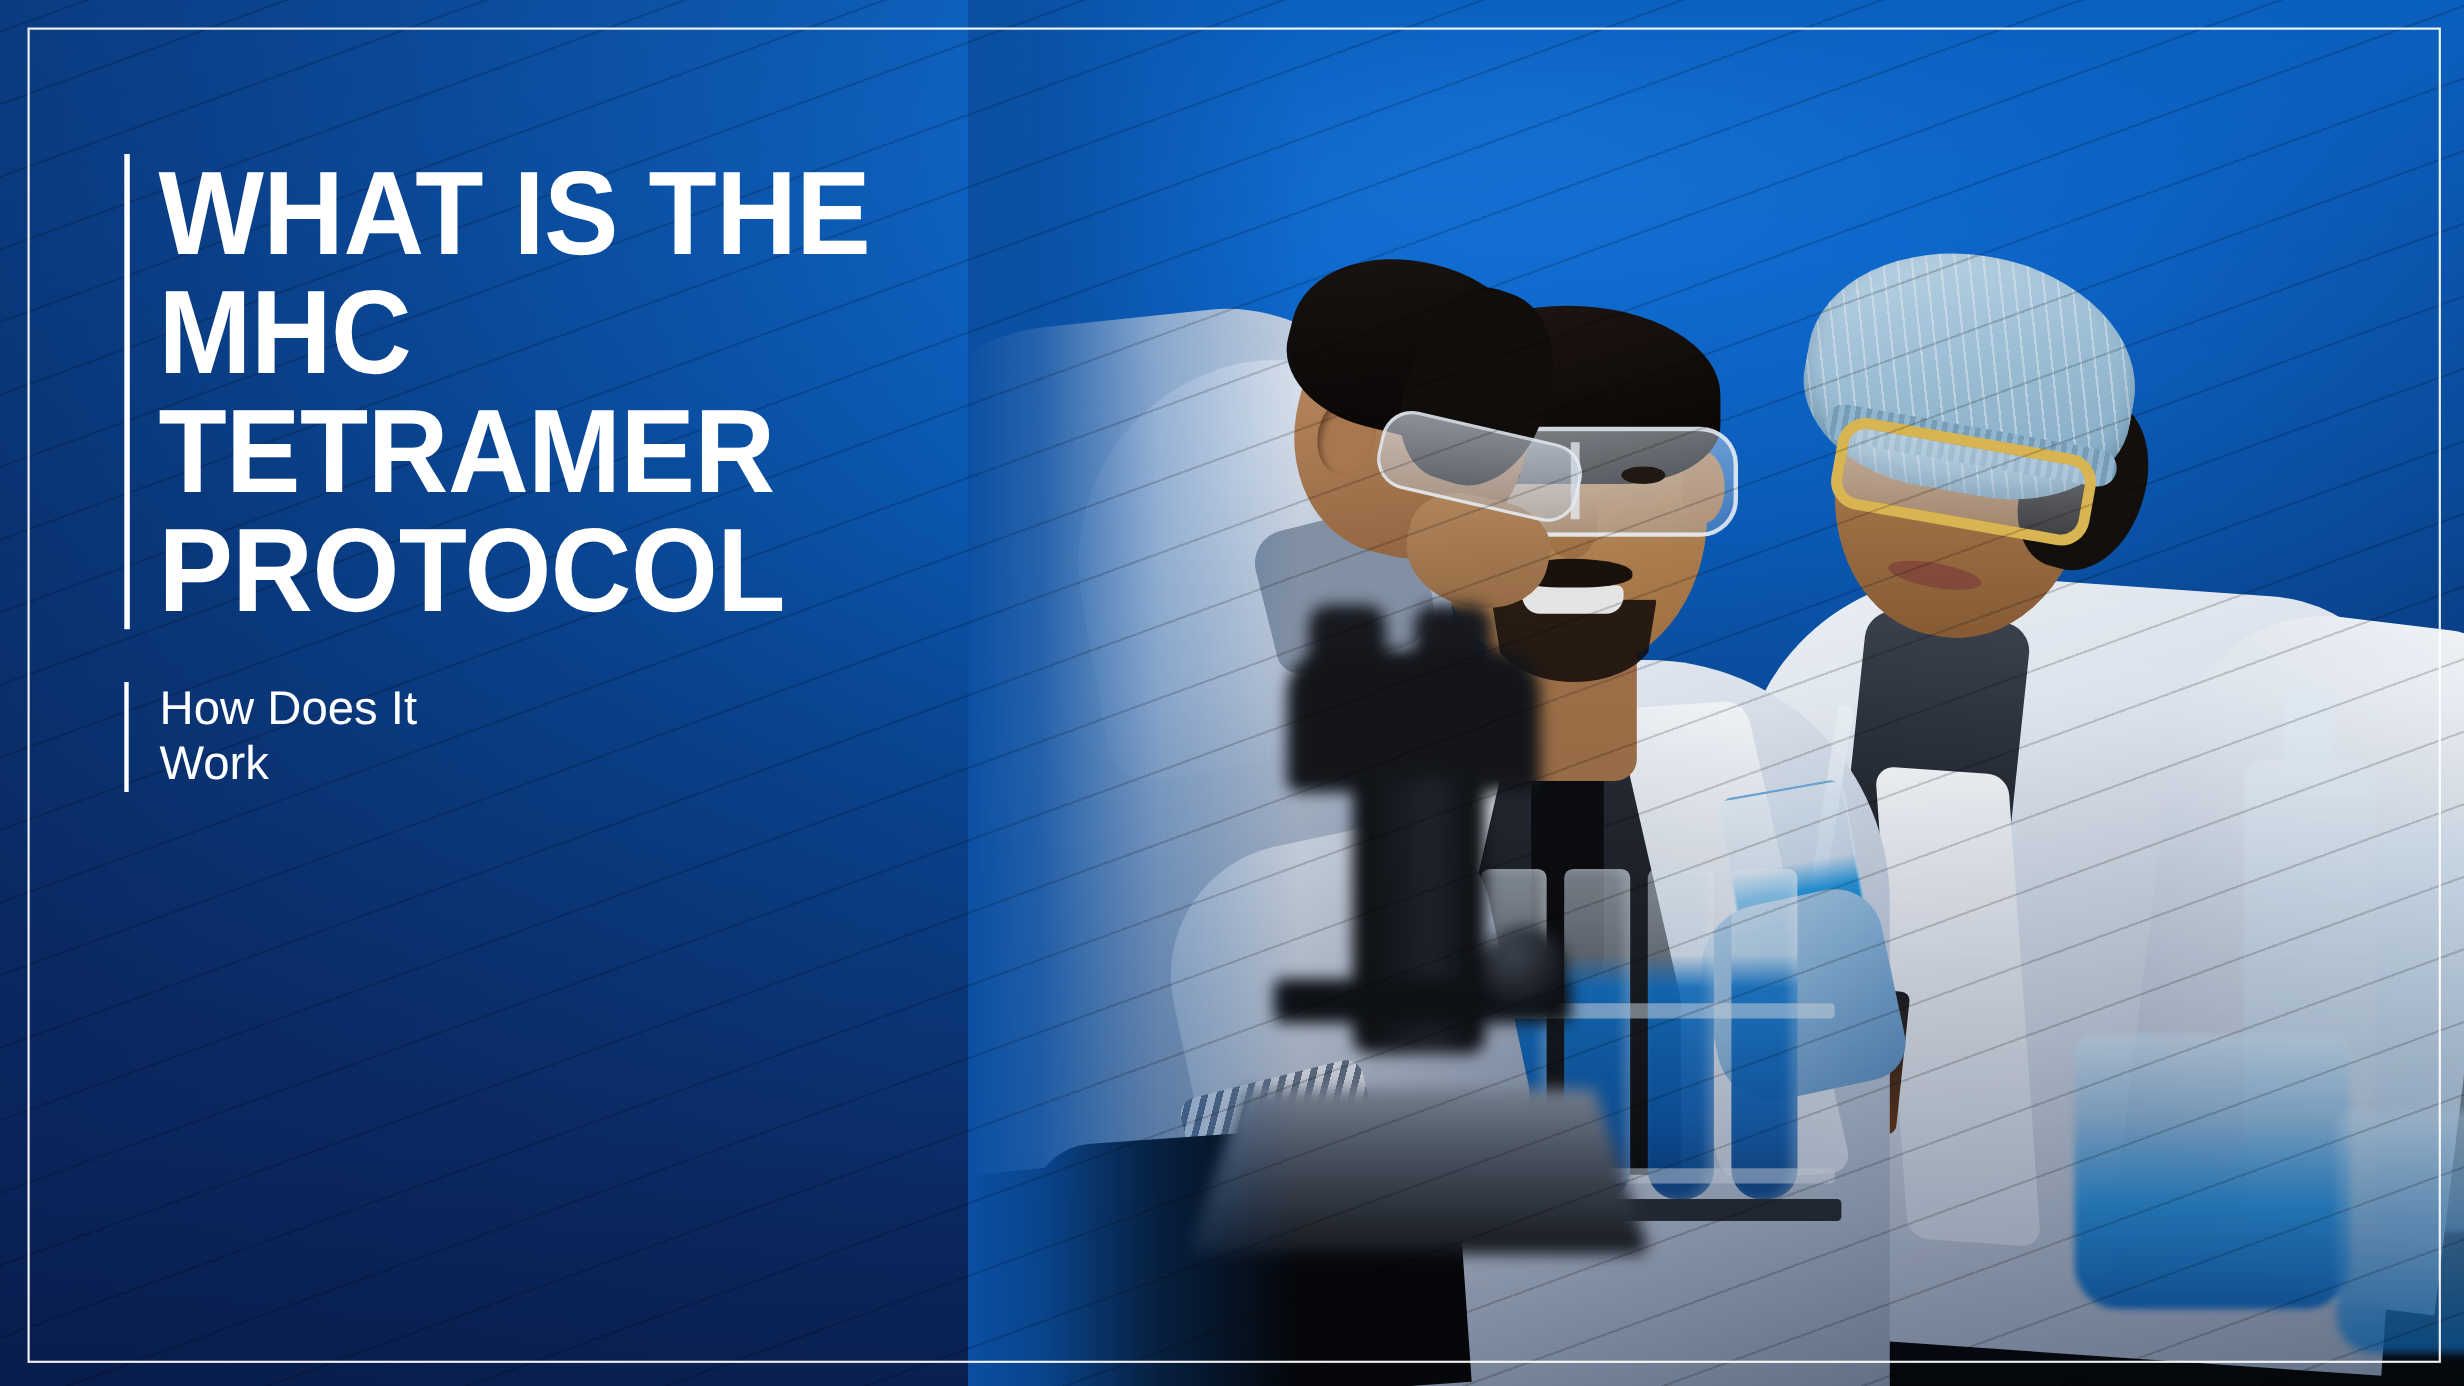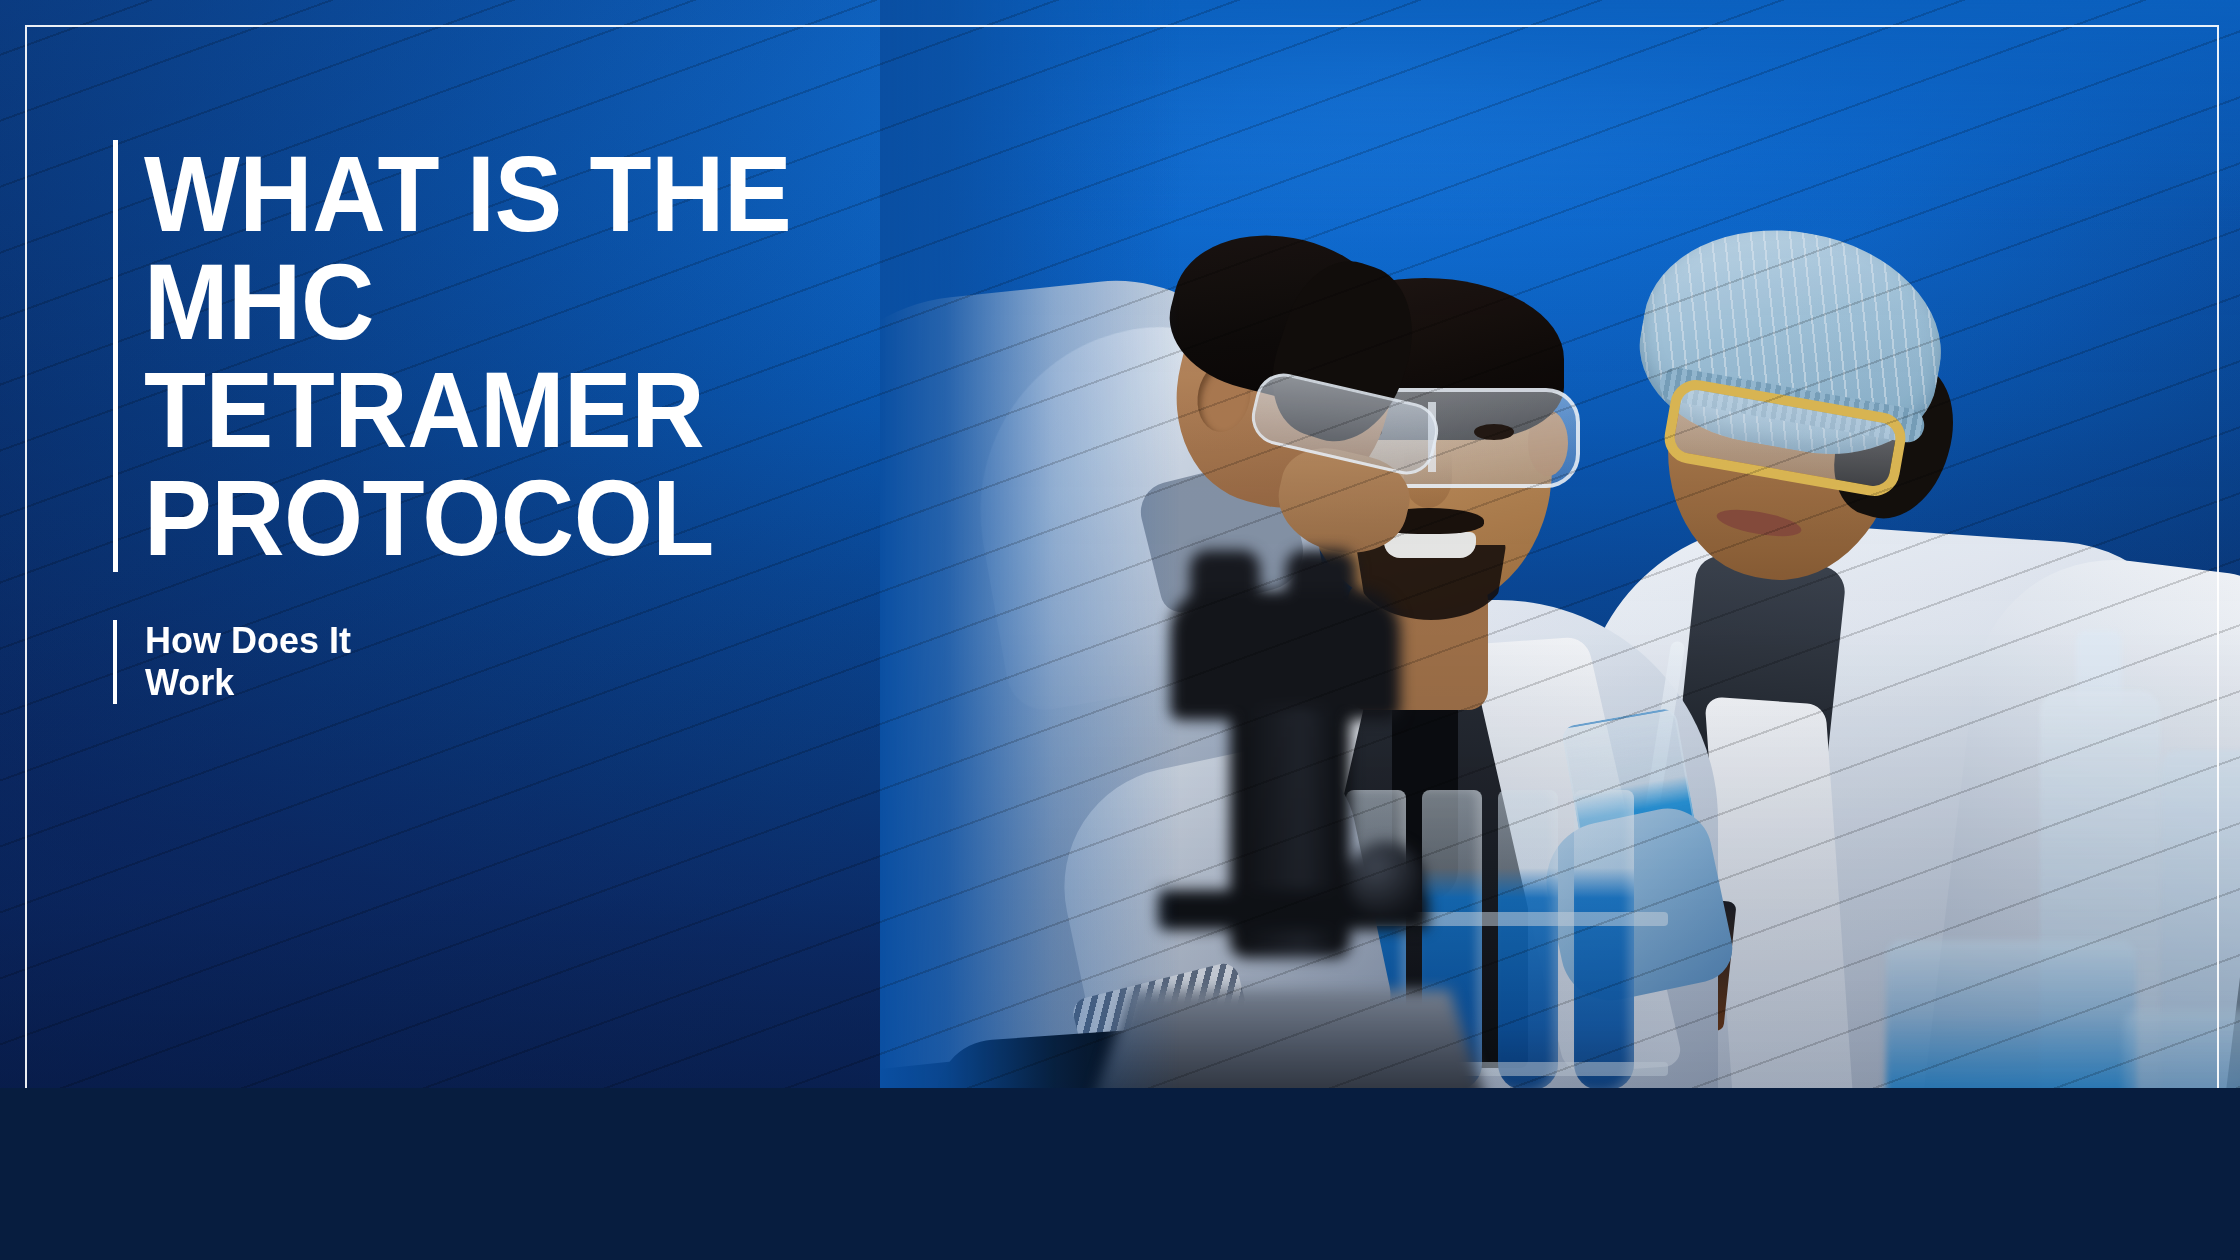--- a/index.html
+++ b/index.html
@@ -3,21 +3,21 @@
 <meta charset="utf-8">
 <style>
   html, body {
     margin: 0;
     padding: 0;
     background: #071d3f;
   }
   #canvas {
     position: relative;
     width: 2240px;
-    height: 1088px;
+    height: 1260px;
     overflow: hidden;
     font-family: "Liberation Sans", sans-serif;
     background: #0a52a8;
     isolation: isolate;
   }
 
   
   .bg-base {
     position: absolute;
     inset: 0;
@@ -578,22 +578,22 @@
   .subtitle-wrap {
     position: absolute;
     left: 113px; top: 620px;
     padding-left: 28px;
     border-left: 4px solid #ffffff;
   }
   .subtitle {
     margin: 0;
     color: #ffffff;
     font-family: "Liberation Sans", sans-serif;
-    font-weight: 700;
-    font-size: 36px;
+    font-weight: 400;
+    font-size: 43px;
     line-height: 1.16;
     white-space: pre-line;
   }
 
   .handle {
     position: absolute;
     left: 120px; top: 1000px;
     width: 546px; height: 104px;
     border: 4px solid #ffffff;
     border-radius: 56px;

